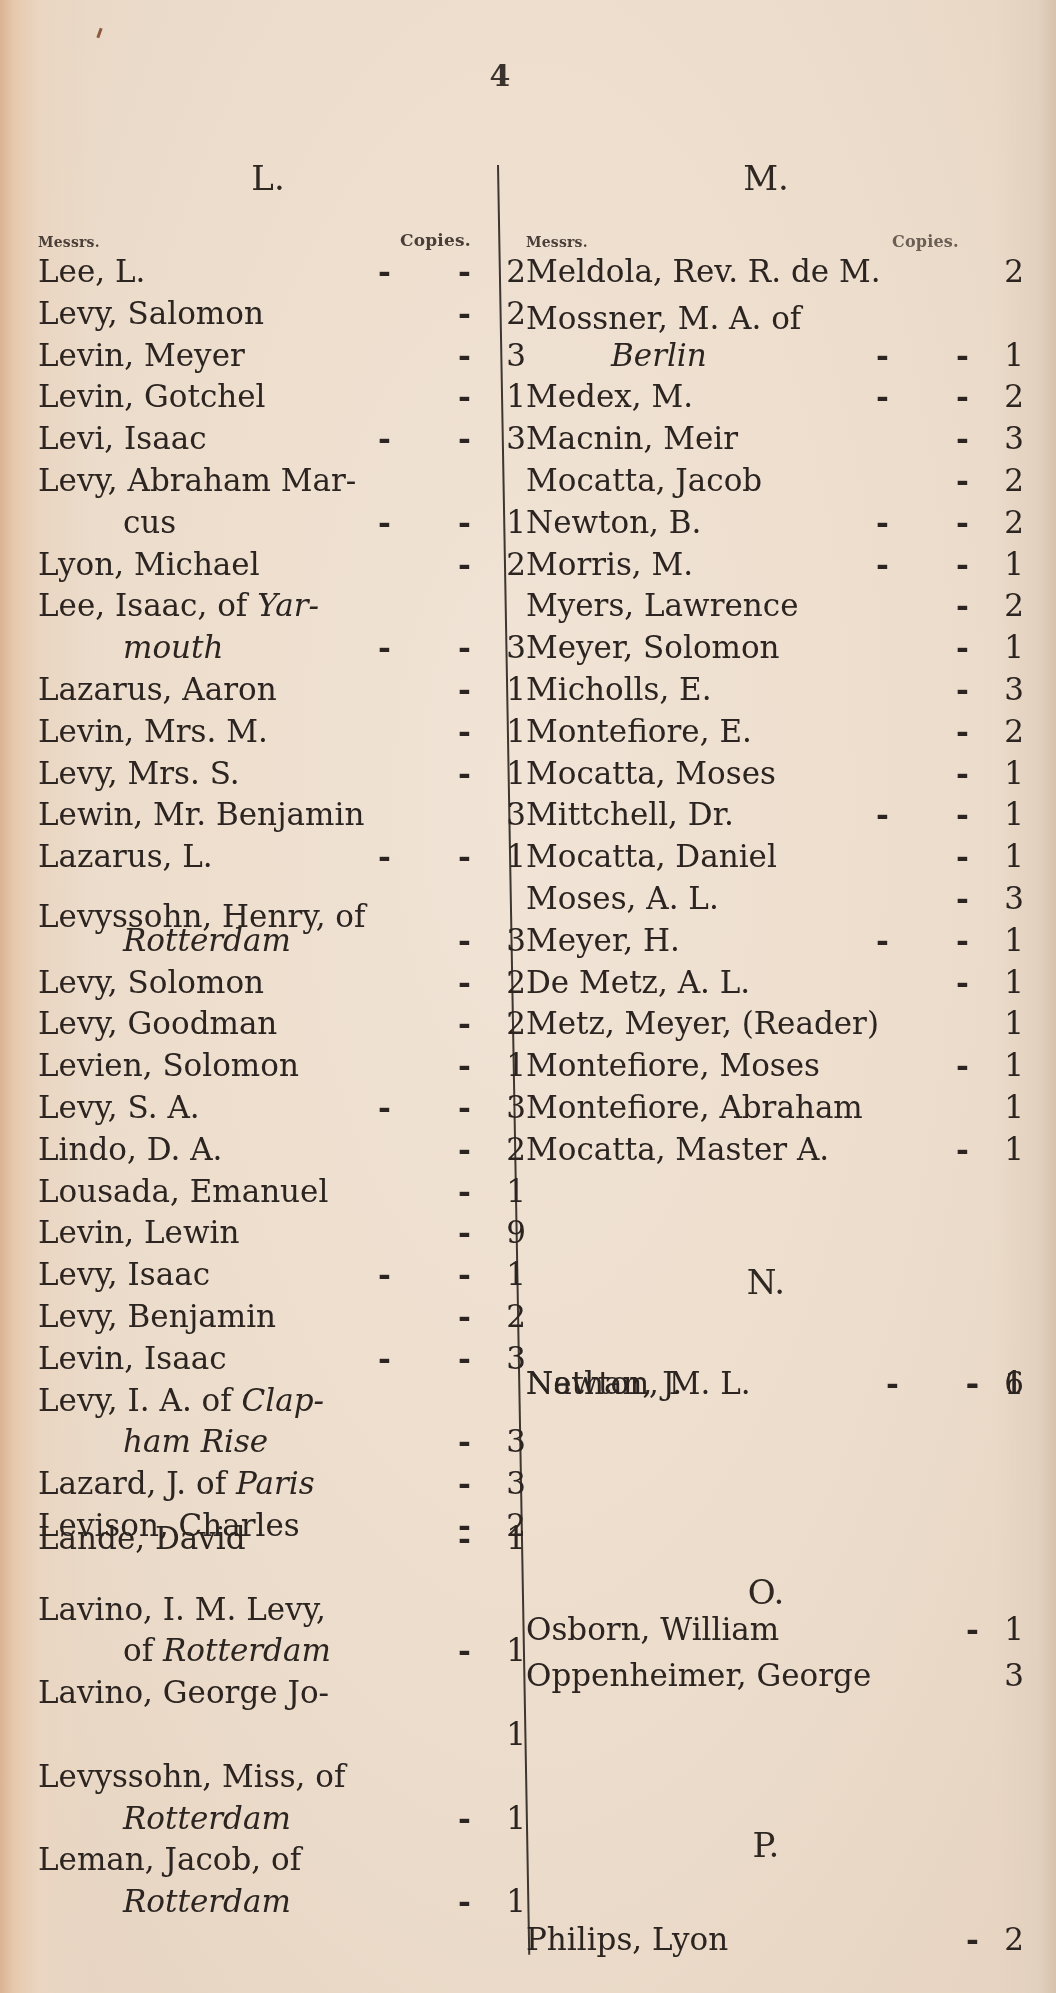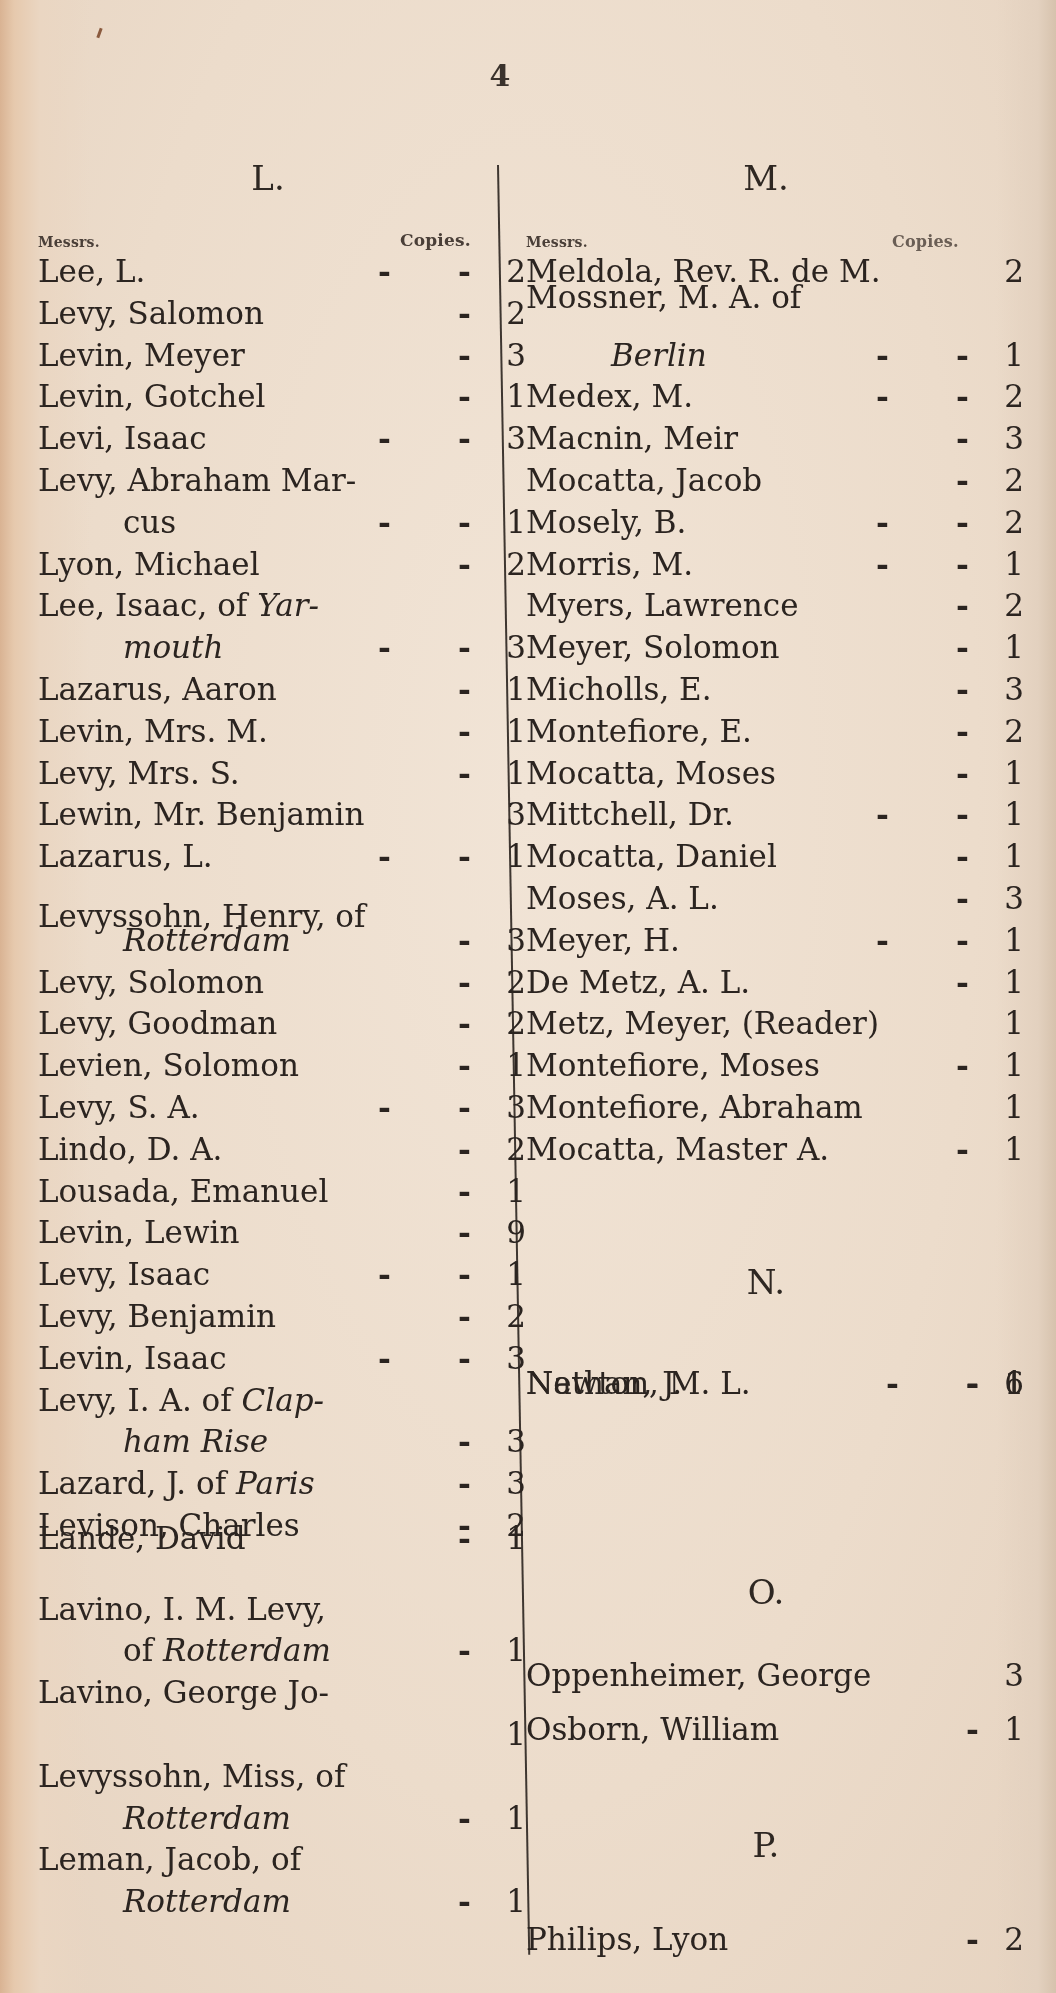--- a/index.html
+++ b/index.html
@@ -253,21 +253,21 @@
 
   <div class="col right-col" style="left:526px; top:0;">
     <div class="section-letter" style="left:140px; top:158px; width:200px;">M.</div>
     <div class="colhead" style="left:0; top:234px;">Messrs.</div>
     <div class="colhead" style="left:366px; top:232px; font-size:16px; opacity:0.8;">Copies.</div>
     <div id="right-rows">
         <div class="row" style="top: 250px;">
           <span class="name">Meldola, Rev. R. de M.</span>
           <span class="count">2</span>
         </div>
-        <div class="row" style="top: 276px;">
+        <div class="row" style="top: 297px;">
           <span class="name">Mossner, M. A. of</span>
         </div>
         <div class="row" style="top: 333.6px;">
           <span class="name indent"><i>Berlin</i></span>
           <span class="dash" style="left: 350px;">-</span>
           <span class="dash" style="left: 430px;">-</span>
           <span class="count">1</span>
         </div>
         <div class="row" style="top: 375.4px;">
           <span class="name">Medex, M.</span>
@@ -279,21 +279,21 @@
           <span class="name">Macnin, Meir</span>
           <span class="dash" style="left: 430px;">-</span>
           <span class="count">3</span>
         </div>
         <div class="row" style="top: 459px;">
           <span class="name">Mocatta, Jacob</span>
           <span class="dash" style="left: 430px;">-</span>
           <span class="count">2</span>
         </div>
         <div class="row" style="top: 500.8px;">
-          <span class="name">Mosely, B.</span>
+          <span class="name">Newton, B.</span>
           <span class="dash" style="left: 350px;">-</span>
           <span class="dash" style="left: 430px;">-</span>
           <span class="count">2</span>
         </div>
         <div class="row" style="top: 542.6px;">
           <span class="name">Morris, M.</span>
           <span class="dash" style="left: 350px;">-</span>
           <span class="dash" style="left: 430px;">-</span>
           <span class="count">1</span>
         </div>
@@ -377,21 +377,21 @@
           <span class="dash" style="left: 440px;">-</span>
           <span class="count">1</span>
         </div>
         <div class="row" style="top: 1362px;">
           <span class="name">Nathan, J.</span>
           <span class="dash" style="left: 360px;">-</span>
           <span class="dash" style="left: 440px;">-</span>
           <span class="count">1</span>
         </div>
         <div class="section-letter" style="left: 140px; width: 200px; top: 1572px;">O.</div>
-        <div class="row" style="top: 1708px;">
+        <div class="row" style="top: 1608px;">
           <span class="name">Osborn, William</span>
           <span class="dash" style="left: 440px;">-</span>
           <span class="count">1</span>
         </div>
         <div class="row" style="top: 1654px; padding-left: 41px;">
           <span class="name">Oppenheimer, George</span>
           <span class="count">3</span>
         </div>
         <div class="section-letter" style="left: 140px; width: 200px; top: 1825px;">P.</div>
         <div class="row" style="top: 1918px;">

